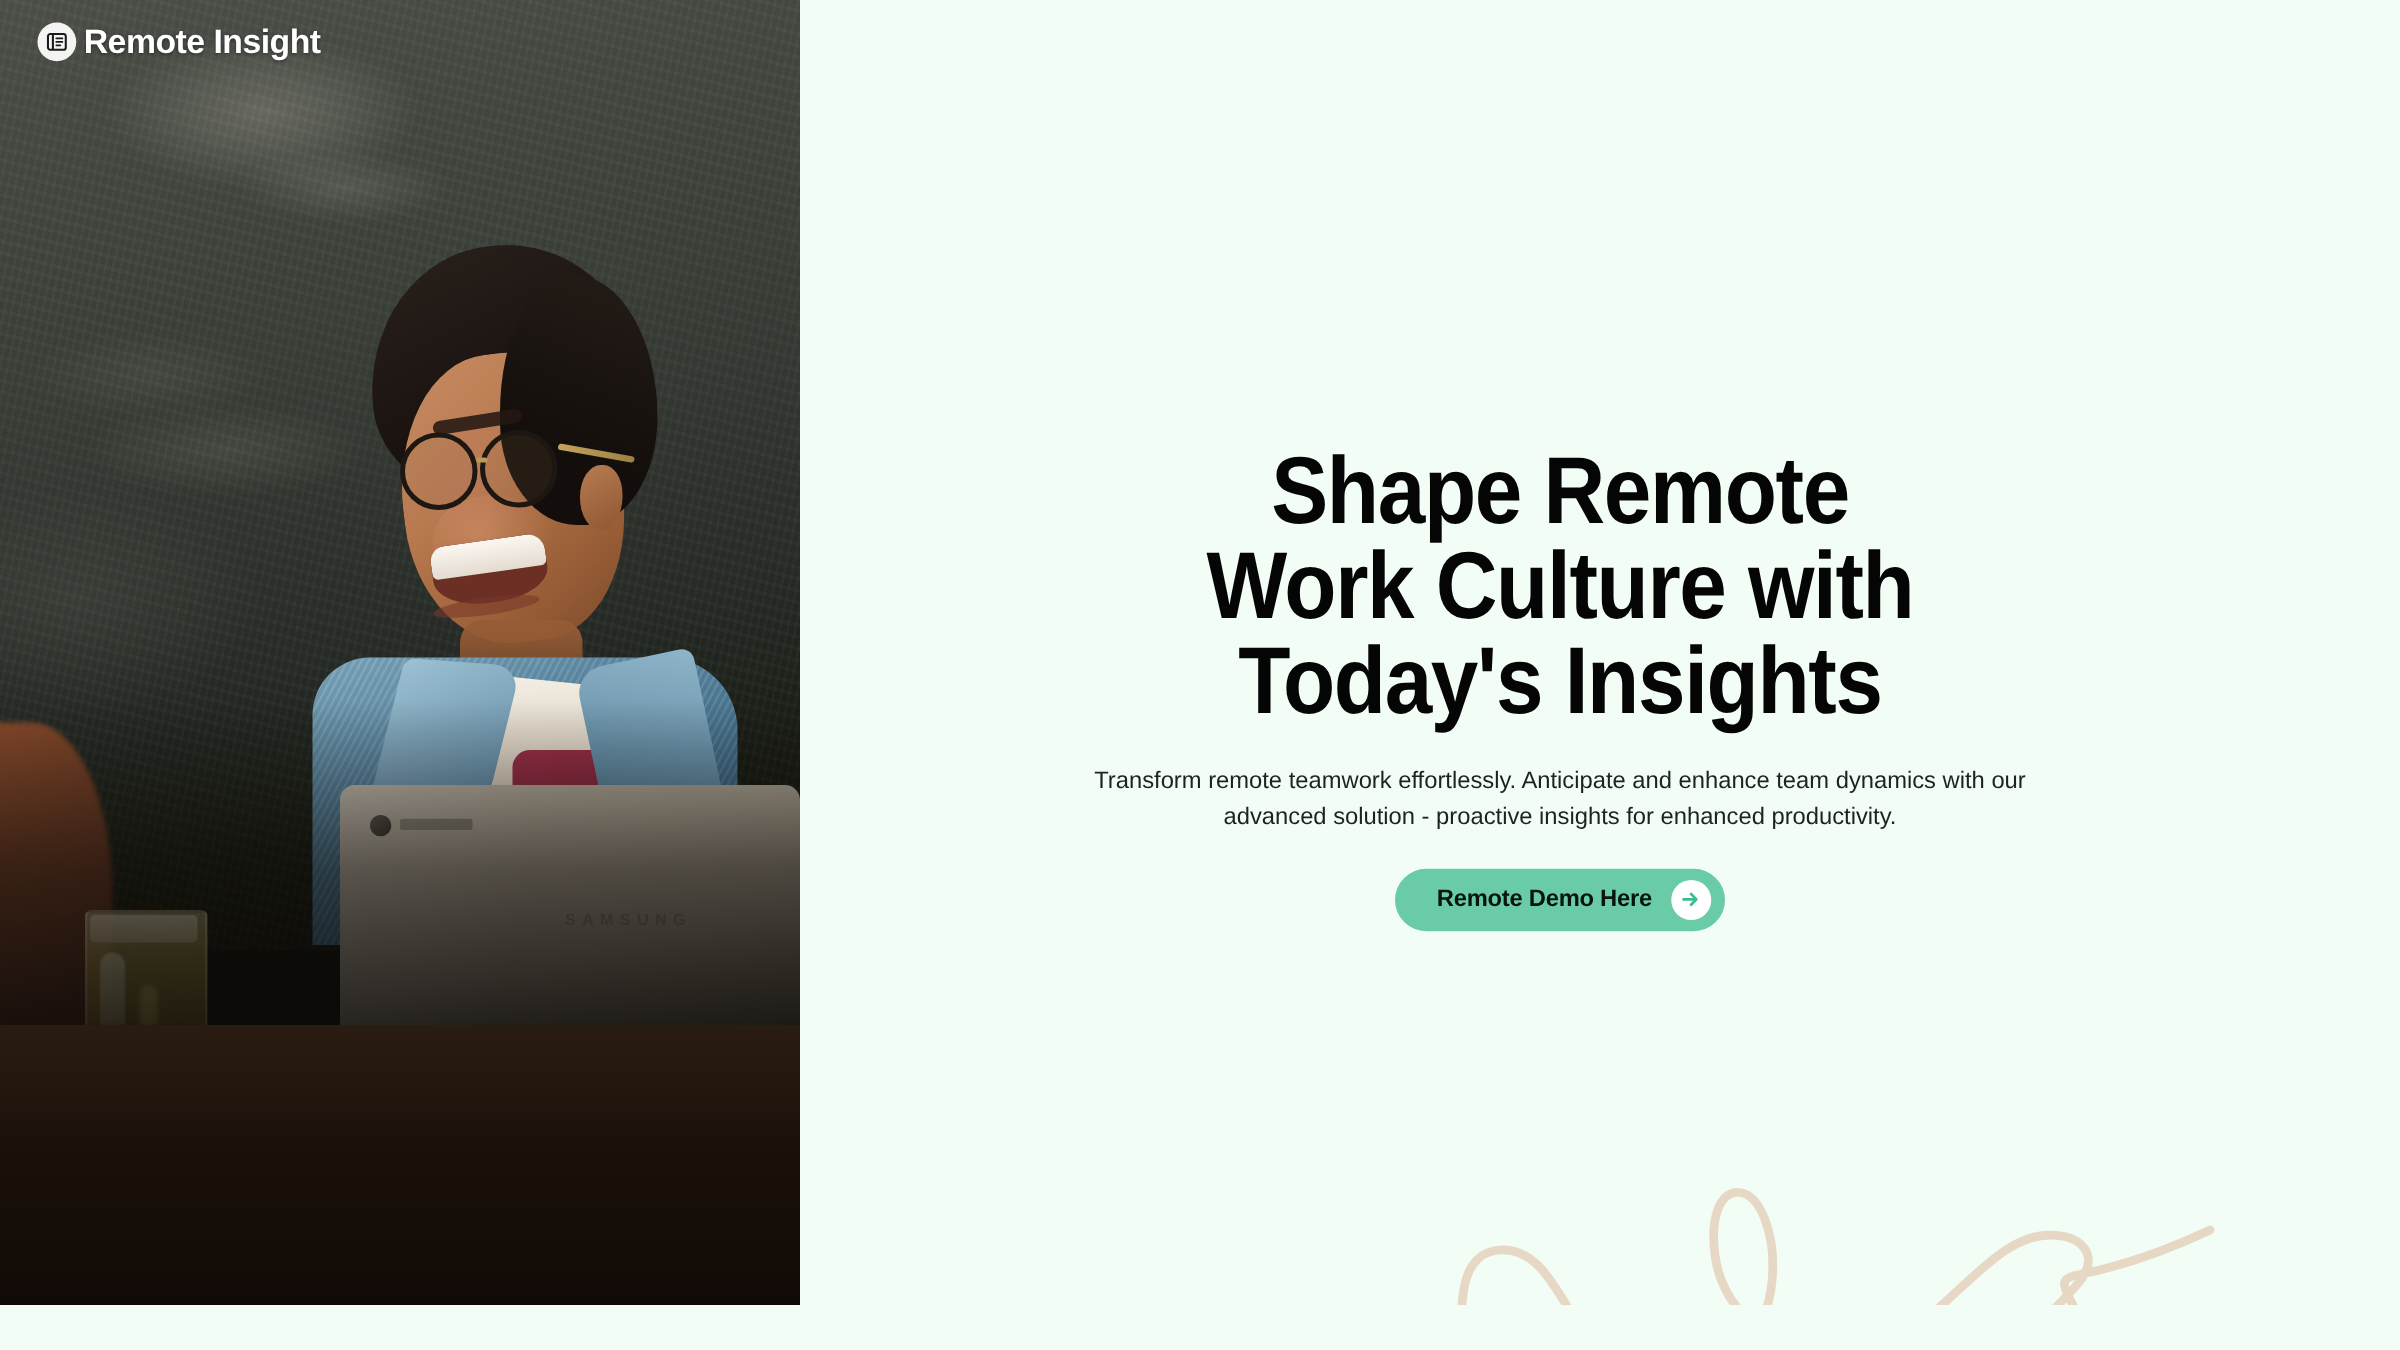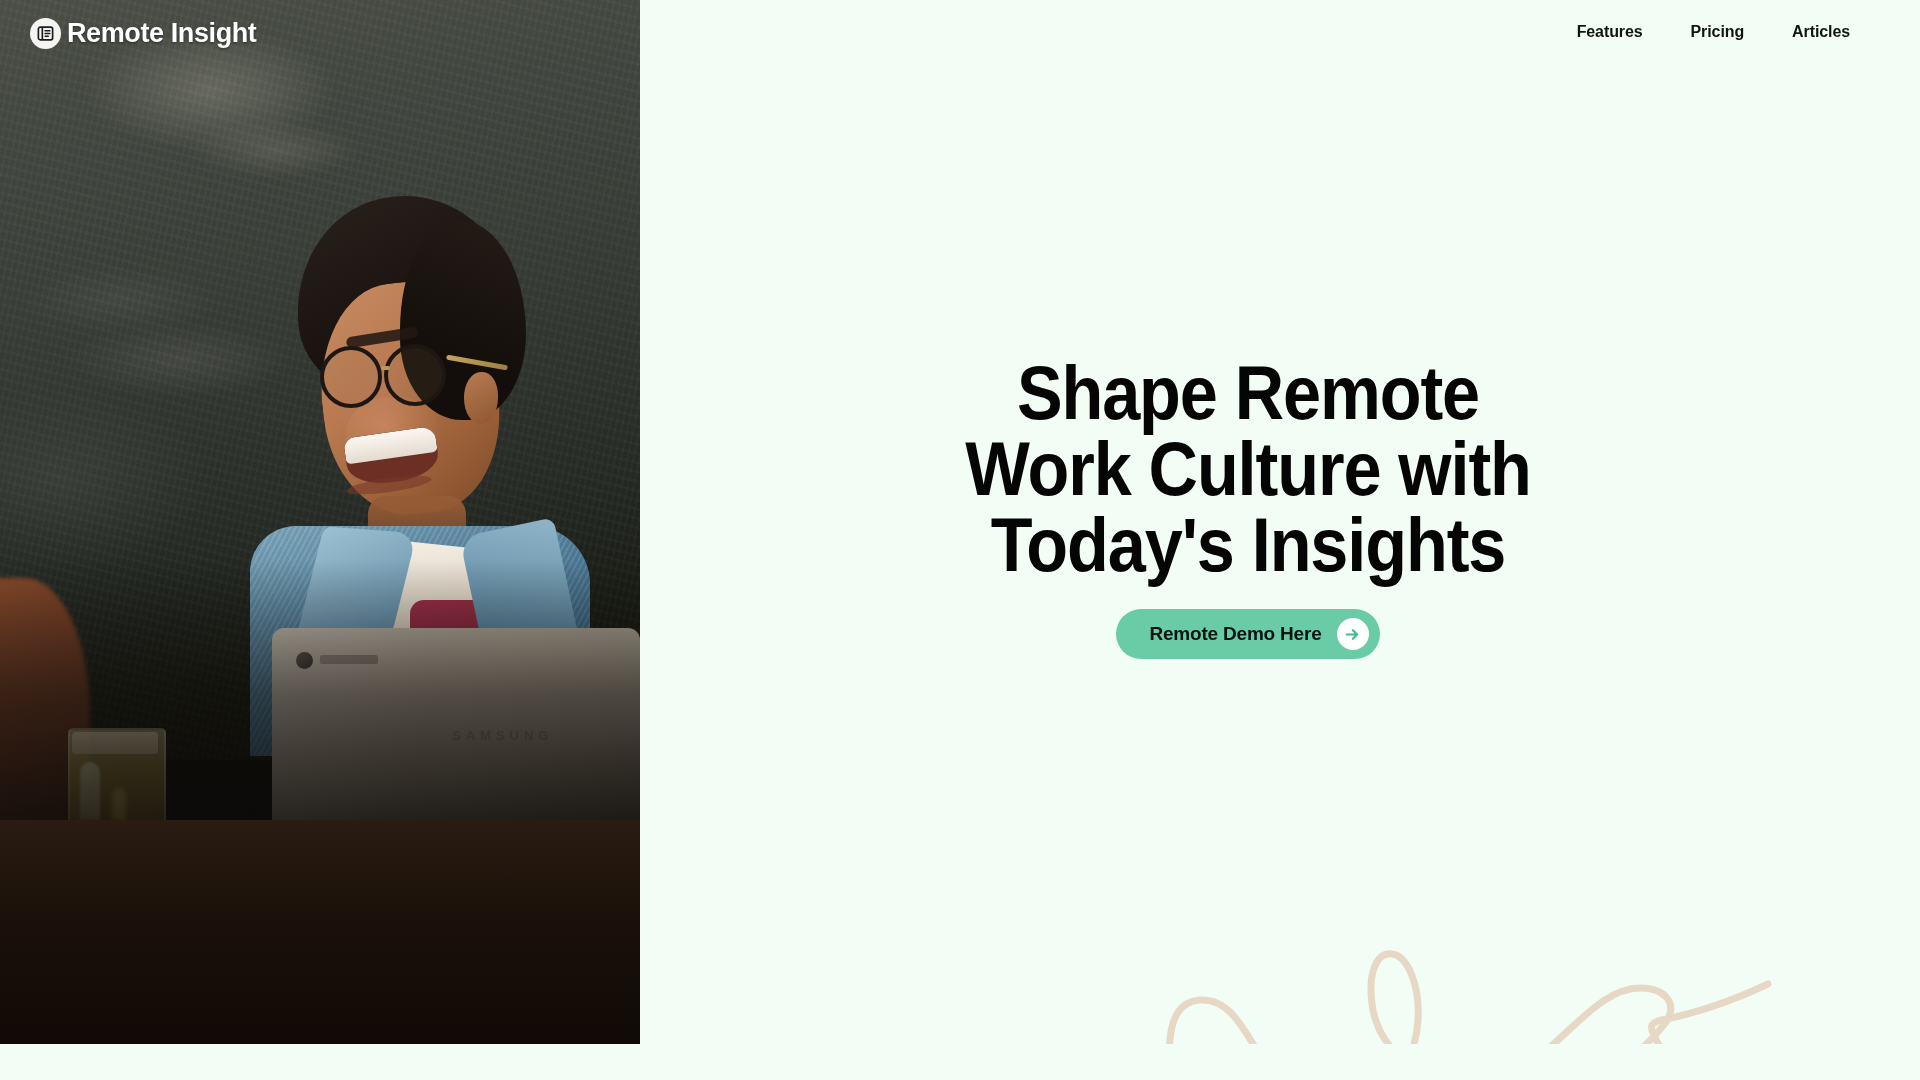--- a/index.html
+++ b/index.html
@@ -433,29 +433,25 @@
     <span class="logo-badge">
       <svg width="19" height="19" viewBox="0 0 24 24" aria-hidden="true">
         <rect x="3" y="4" width="18" height="16" rx="2.4" fill="none" stroke="#1b1b1b" stroke-width="2.1"></rect>
         <path d="M8 4v16" stroke="#1b1b1b" stroke-width="2.1"></path>
         <path d="M11.5 8.5h6M11.5 12h6M11.5 15.5h4" stroke="#1b1b1b" stroke-width="1.9" stroke-linecap="round"></path>
       </svg>
     </span>
     <span class="logo-text">Remote Insight</span>
   </div>
 
-  <nav class="nav">
-    <a class="nav-link" href="#">Features</a>
-    <a class="nav-link" href="#">Pricing</a>
-    <a class="nav-link" href="#">Articles</a>
-  </nav>
 
   <section class="hero">
     <div class="hero-inner">
       <h1 class="hero-title">Shape Remote Work Culture with Today's Insights</h1>
+      <p class="hero-sub">Transform remote teamwork effortlessly. Anticipate and enhance team dynamics with our advanced solution - proactive insights for enhanced productivity.</p>
       <div class="cta-wrap">
         <button class="cta">
           <span class="cta-label">Remote Demo Here</span>
           <span class="cta-circle">
             <svg width="17" height="17" viewBox="0 0 24 24" aria-hidden="true">
               <path d="M4 12h14M12.5 6l6 6-6 6" fill="none" stroke="#3fba92" stroke-width="3.1" stroke-linecap="round" stroke-linejoin="round"></path>
             </svg>
           </span>
         </button>
       </div>

